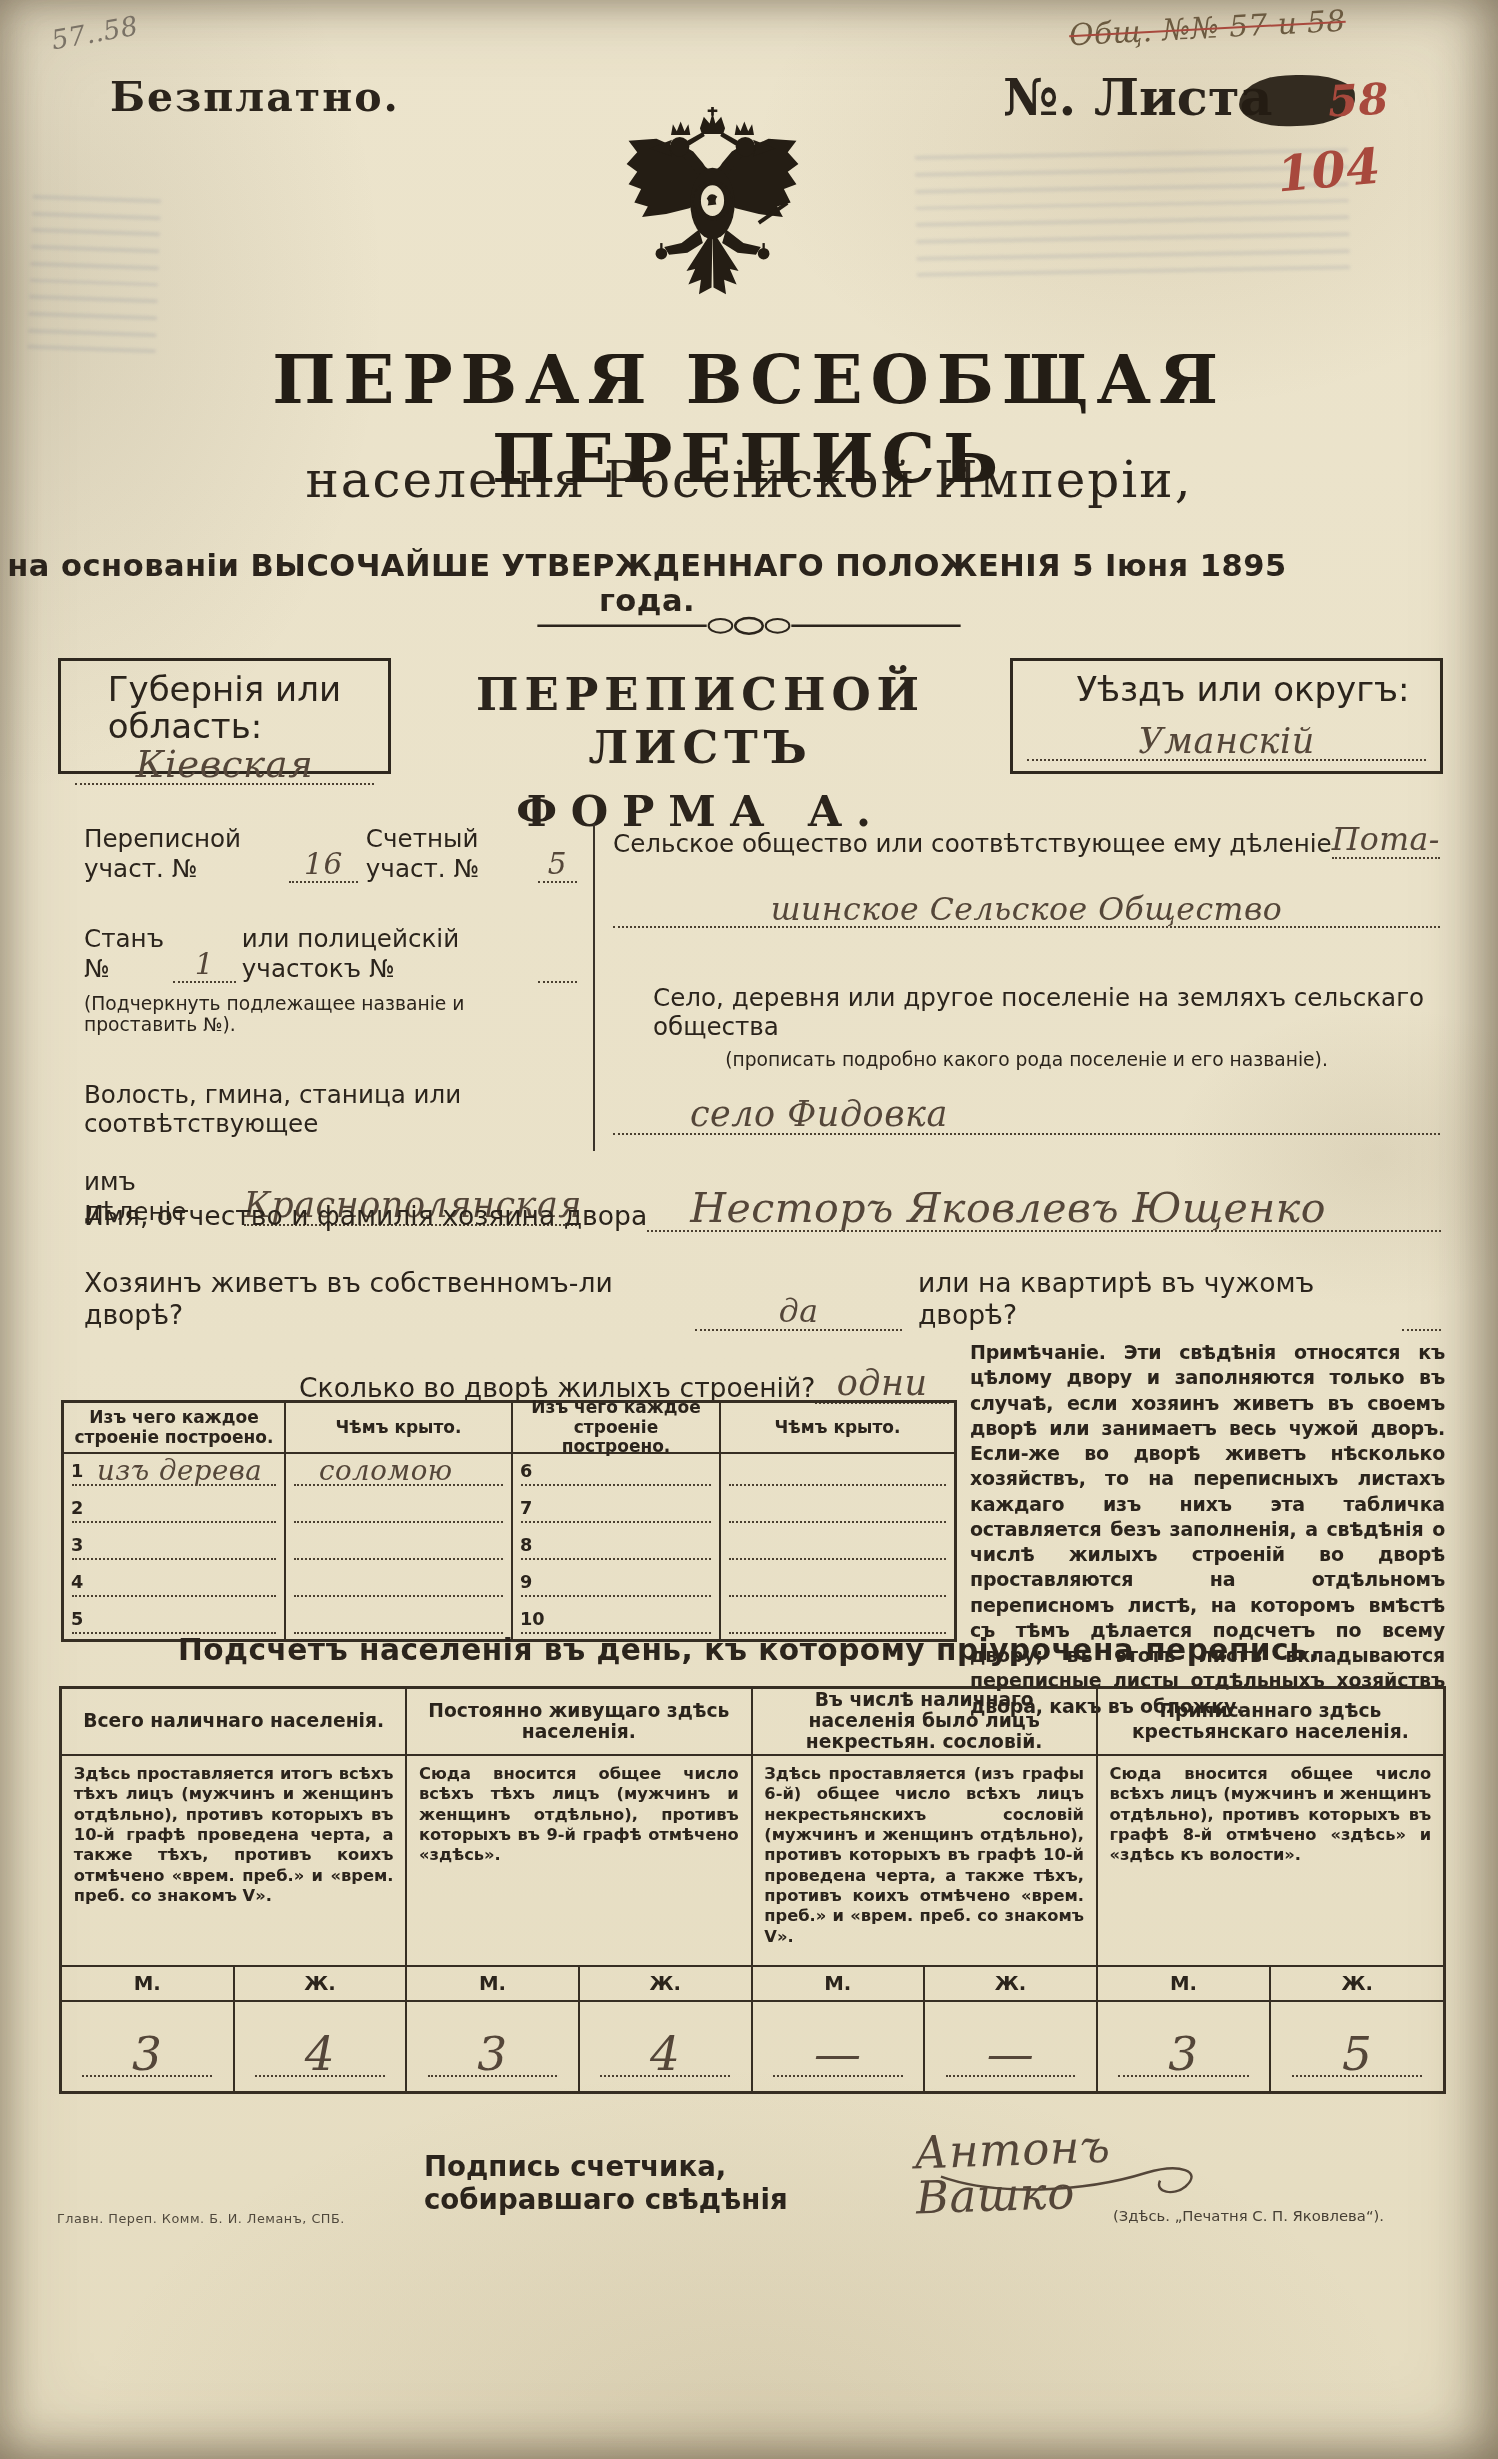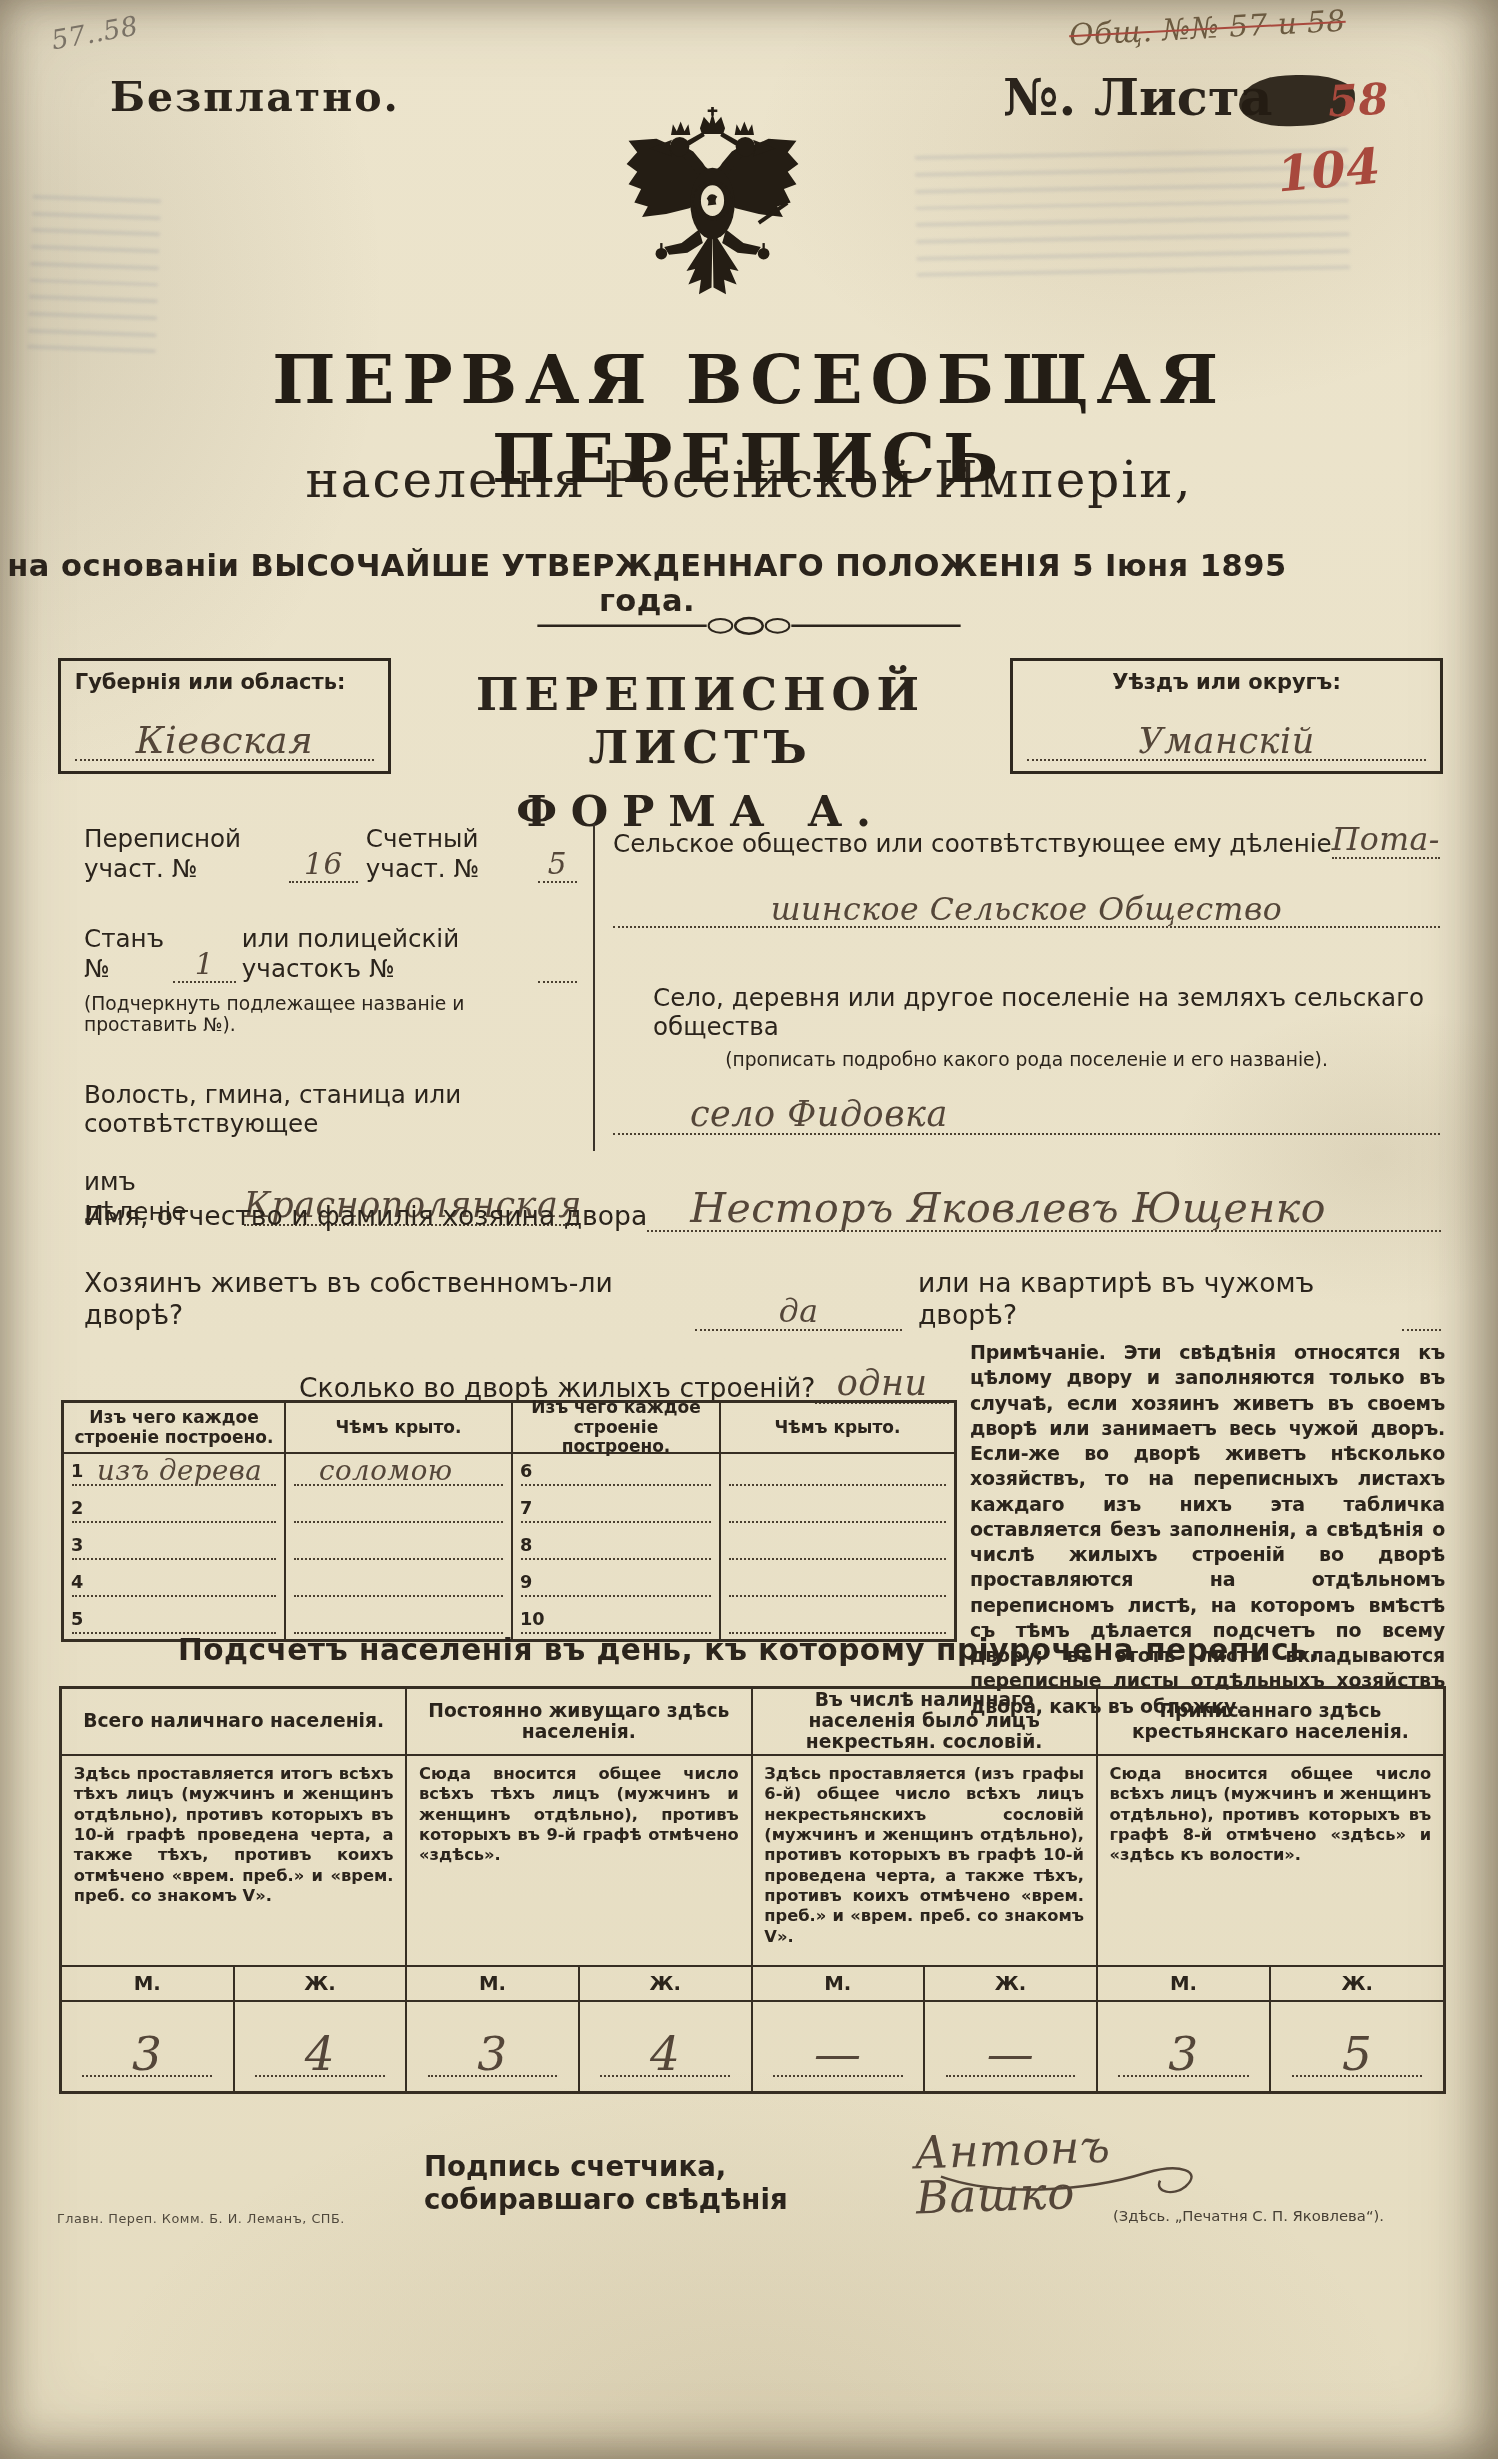--- a/index.html
+++ b/index.html
@@ -23,21 +23,21 @@
   .fs19{font-size:18.7px}.fs25{font-size:24.6px}.fs27{font-size:26.6px}
   .fs30{font-size:29.6px}.fs32{font-size:31.5px}.fs36{font-size:35px}
   .frow{display:flex;align-items:flex-end;line-height:1.2;}
   .fill{flex:1 1 auto;border-bottom:2px dotted #4a3f30;text-align:center;min-width:39px;}
   .fill .hw{display:inline-block;margin-bottom:1px;}
   .w60{flex:0 0 69px;} .w55{flex:0 0 63px;} .w210{flex:0 0 207px;}
   .ghost{background:repeating-linear-gradient(0deg, transparent 0 12.8px, rgba(75,85,130,.12) 12.8px 16.7px);
          filter:blur(1.5px);transform:rotate(-1deg);pointer-events:none;}
   .box{border:3px solid #2f281f;display:flex;flex-direction:column;justify-content:space-between;
        padding:9.9px 13.8px 9.9px;box-sizing:border-box;}
-  .box-label{font-weight:700;font-size:21px;line-height:1.1;}
+  .box-label{font-weight:400;font-size:34px;line-height:1.1;margin-left:33px;}
   .box-fill{border-bottom:2px dotted #4a3f30;text-align:center;}
   .vrule{border-left:2px solid #3a332a;}
   
   .btable{display:grid;grid-template-columns:222px 227px 208px 233px;border:3px solid #362e23;box-sizing:content-box;}
   .btable>div{box-sizing:border-box;border-right:2px solid #362e23;}
   .btable>div:nth-child(4n){border-right:none;}
   .bt-h{border-bottom:2.5px solid #362e23;font-weight:700;font-size:17px;text-align:center;
         padding:3.9px 7.9px;display:flex;align-items:center;justify-content:center;line-height:1.15;height:51px;}
   .bt-c{position:relative;height:37px;}
   .bt-c::after{content:"";position:absolute;left:7.9px;right:7.9px;bottom:4.9px;border-bottom:2px dotted #4a3f30;}

